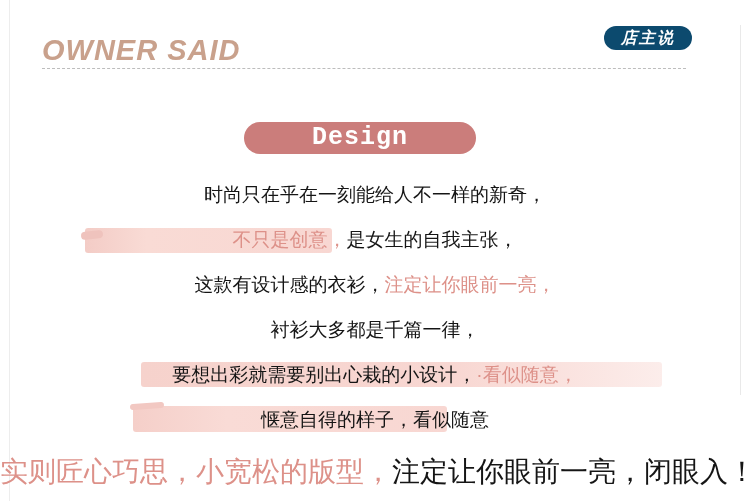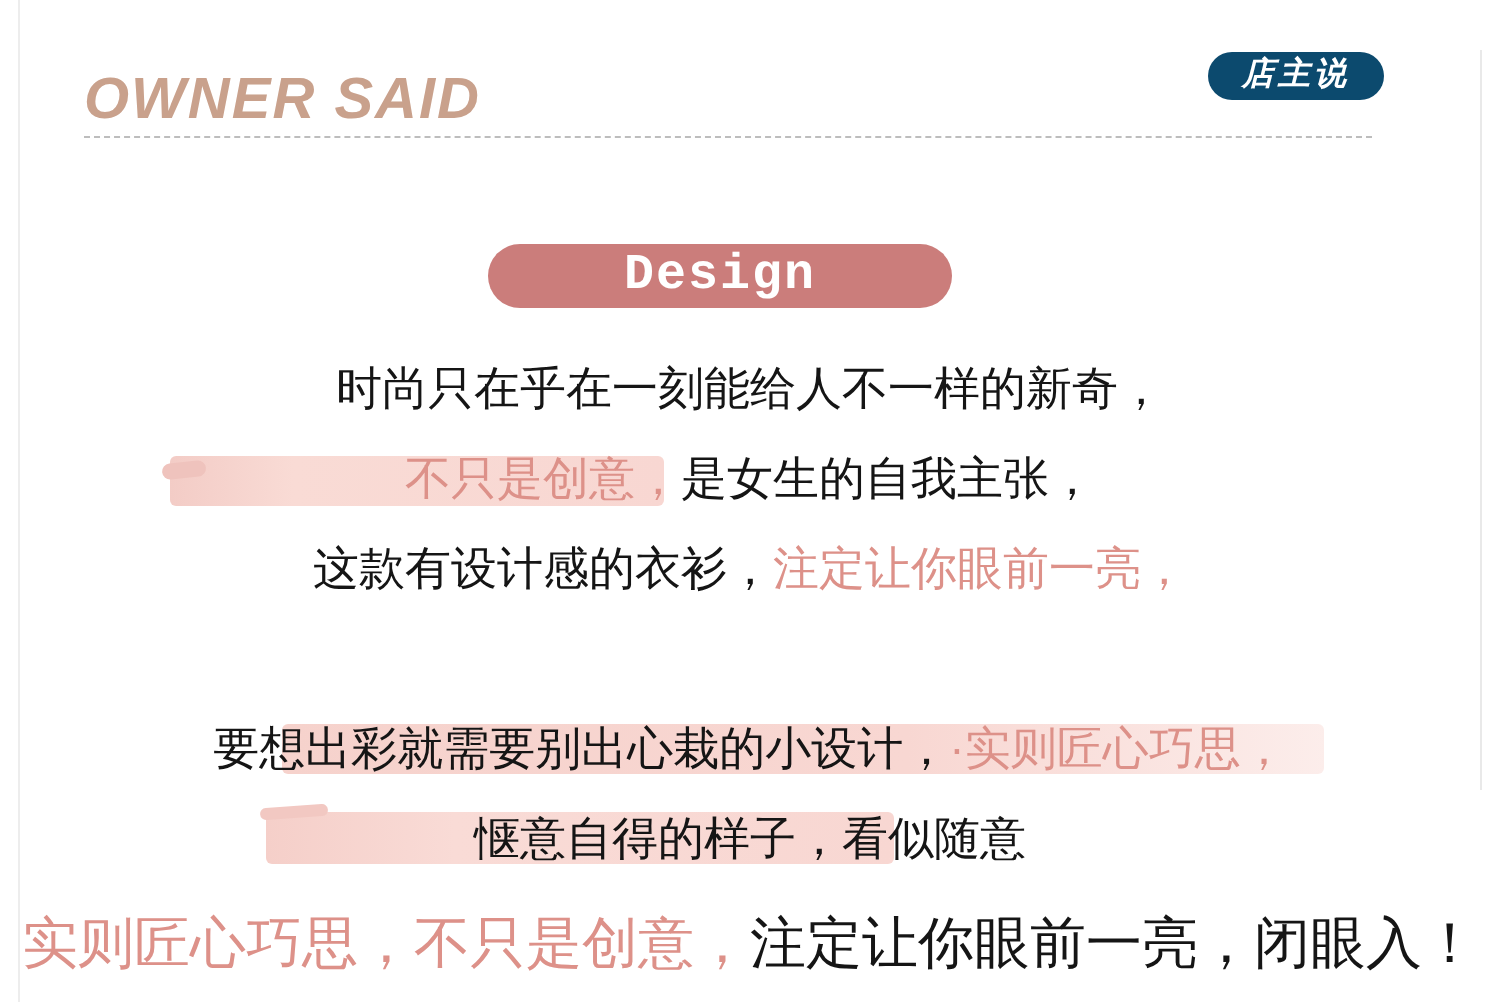--- a/index.html
+++ b/index.html
@@ -76,21 +76,21 @@
   }
   #hl-line6::before{
     content:"";position:absolute;left:-3px;top:-3px;width:34px;height:6px;
     background:#f2c8c2;border-radius:3px;transform:rotate(-4deg);
   }
 
   
   .line{
     position:absolute;left:0;width:750px;
     text-align:center;white-space:nowrap;
-    font-size:23px;line-height:31px;color:#151515;
+    font-size:19px;line-height:31px;color:#151515;
     z-index:2;
   }
   .seg-pink{color:#dd9189;}
   .seg-black{color:#151515;}
   #line1{top:179px;}
   #line2{top:224px;}
   #line3{top:269px;}
   #line4{top:314px;}
   #line5{top:359px;}
   #line6{top:404px;}
@@ -119,26 +119,29 @@
   </div>
 
   <div class="line" id="line2">
     <span class="seg-pink">不只是创意，</span><span class="seg-black">是女生的自我主张，</span>
   </div>
 
   <div class="line" id="line3">
     <span class="seg-black">这款有设计感的衣衫，</span><span class="seg-pink">注定让你眼前一亮，</span>
   </div>
 
+  <div class="line" id="line4">
+    <span class="seg-black">衬衫大多都是千篇一律，</span>
+  </div>
 
   <div class="line" id="line5">
-    <span class="seg-black">要想出彩就需要别出心栽的小设计，</span><span class="seg-pink">·实则匠心巧思，</span>
+    <span class="seg-black">要想出彩就需要别出心栽的小设计，</span><span class="seg-pink">·看似随意，</span>
   </div>
 
   <div class="line" id="line6">
     <span class="seg-black">惬意自得的样子，看似随意</span>
   </div>
 
   <div class="line" id="line7">
-    <span class="seg-pink">实则匠心巧思，不只是创意，</span><span class="seg-black">注定让你眼前一亮，闭眼入！</span>
+    <span class="seg-pink">实则匠心巧思，小宽松的版型，</span><span class="seg-black">注定让你眼前一亮，闭眼入！</span>
   </div>
 
 </div>
 
 </body></html>

